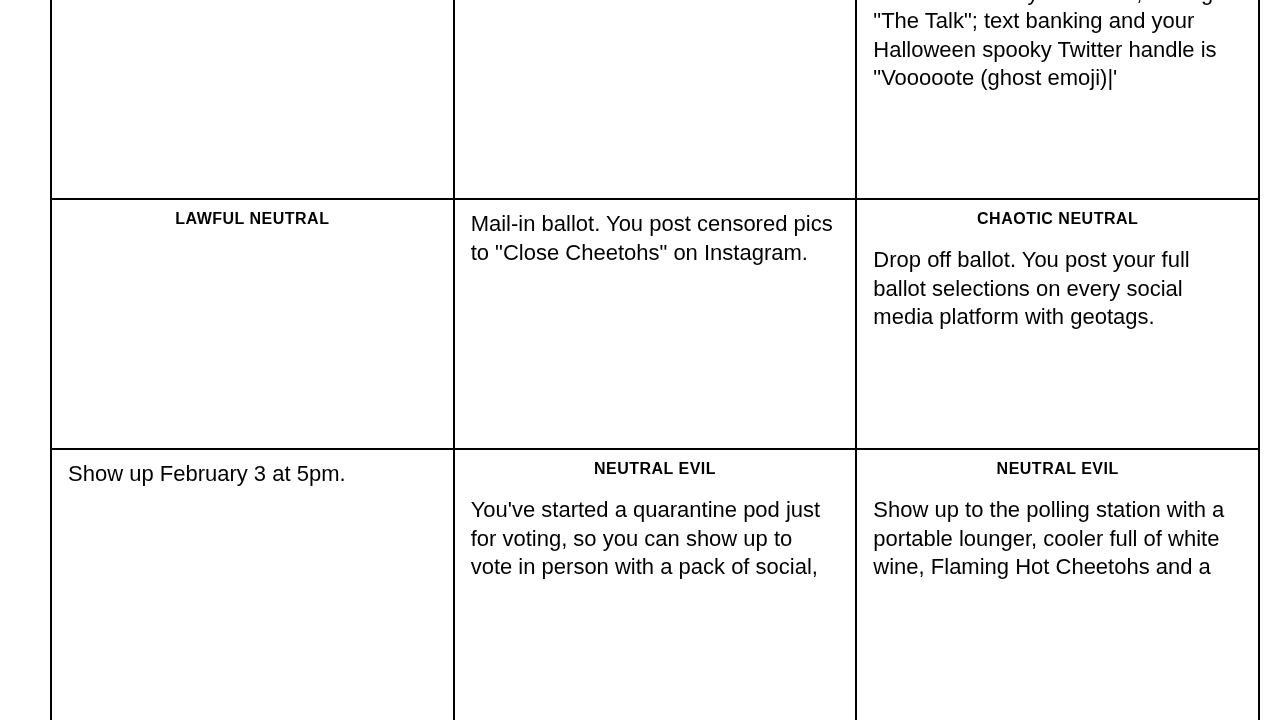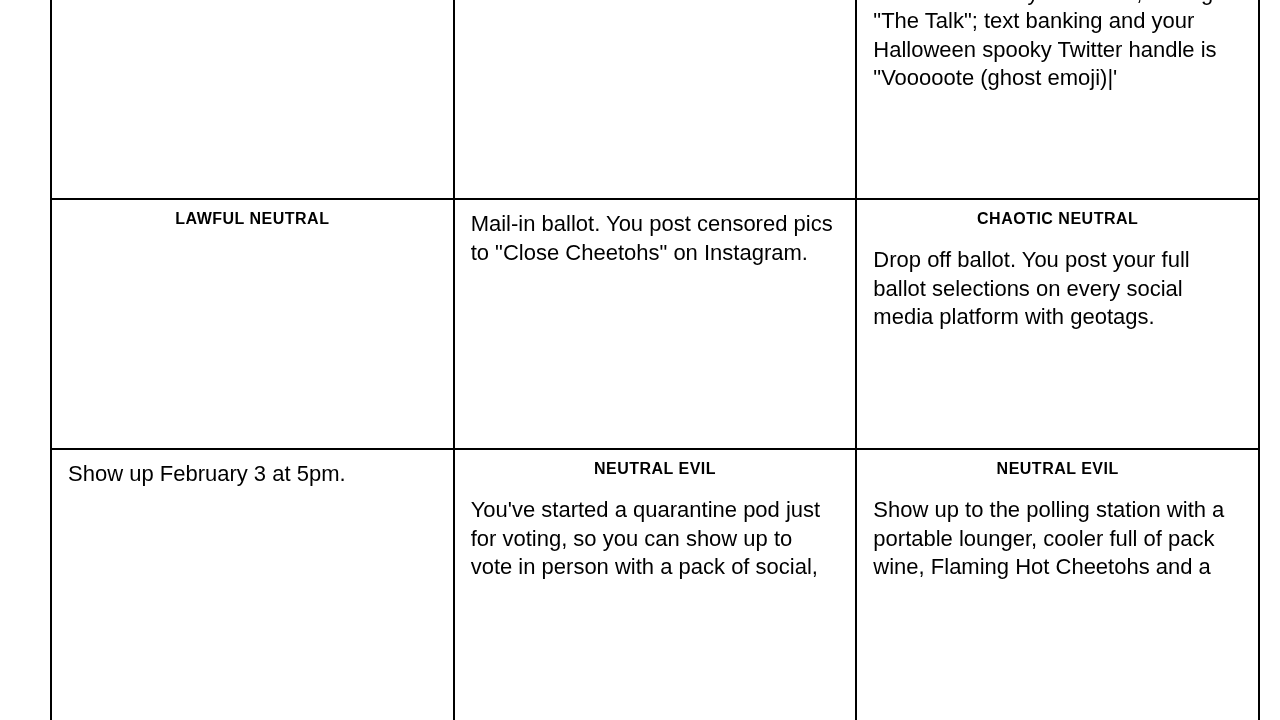--- a/index.html
+++ b/index.html
@@ -72,15 +72,15 @@
 
   <div class="cell row2">
     <p>Show up February 3 at 5pm.</p>
   </div>
   <div class="cell row2">
     <h3>NEUTRAL EVIL</h3>
     <p>You've started a quarantine pod just for voting, so you can show up to vote in person with a pack of social,</p>
   </div>
   <div class="cell row2">
     <h3>NEUTRAL EVIL</h3>
-    <p>Show up to the polling station with a portable lounger, cooler full of pack wine, Flaming Hot Cheetohs and a</p>
+    <p>Show up to the polling station with a portable lounger, cooler full of white wine, Flaming Hot Cheetohs and a</p>
   </div>
 </div>
 
 </body></html>

